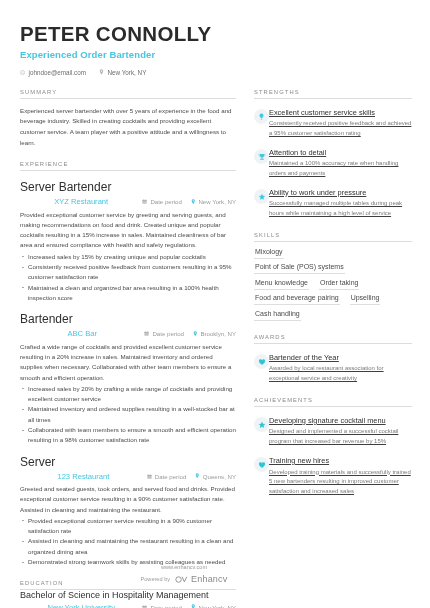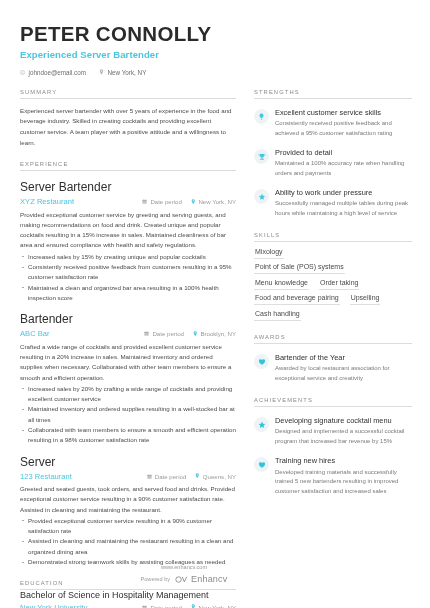--- a/index.html
+++ b/index.html
@@ -26,33 +26,33 @@
   .sec-title { font-size: 5.8px; letter-spacing: 1.1px; color: #8a8a8a; text-transform: uppercase; }
   .sec-rule { height: 1px; background: #dcdcdc; margin-top: 3px; }
 
   
   .summary { font-size: 6.2px; line-height: 1.72; color: #4a4a4a; margin-top: 7px; }
 
   .job { margin-top: 9px; }
   .job:first-of-type { margin-top: 8px; }
   .job-title { font-size: 12px; color: #2f2f2f; line-height: 1.2; }
   .job-meta { display: flex; align-items: center; margin-top: 2.5px; }
-  .job-org { font-size: 7.6px; color: #46c6e0; flex: 1; }
+  .job-org { font-size: 7.6px; color: #46c6e0; flex: 1; text-align: center; }
   .meta-bits { display: flex; align-items: center; gap: 9px; }
   .meta-bit { display: flex; align-items: center; gap: 3px; font-size: 6.1px; color: #9a9a9a; }
   .job-desc { font-size: 6.2px; line-height: 1.66; color: #4a4a4a; margin-top: 3.5px; }
   ul.bullets { list-style: none; margin-top: 1px; }
   ul.bullets li { position: relative; padding-left: 8px; font-size: 6.2px; line-height: 1.66; color: #4a4a4a; }
   ul.bullets li::before { content: ""; position: absolute; left: 1.5px; top: 4.5px; width: 2.5px; height: .8px; background: #a8a8a8; }
 
   .edu { margin-top: 0; }
   .edu-title { font-size: 9px; color: #2f2f2f; }
 
   
-  .entry { display: flex; gap: 6px; margin-top: 9px; }
+  .entry { display: flex; margin-top: 9px; text-decoration: underline; }
   .badge { flex: 0 0 15px; width: 15px; height: 15px; border-radius: 50%; background: #eef4f6;
            display: flex; align-items: center; justify-content: center; margin-top: 1px; }
   .entry-body { flex: 1; }
   .entry-title { font-size: 7.4px; color: #2f2f2f; line-height: 1.3; }
   .entry-text { font-size: 6px; line-height: 1.62; color: #7a7a7a; margin-top: 2px; }
 
   .skill-rows { margin-top: 6px; }
   .skill-row { display: flex; gap: 10px; margin-top: 4.5px; }
   .skill { font-size: 7px; color: #4a4a4a; padding: 0 1px 3px 1px; border-bottom: 1px solid #dedede; }
 
@@ -65,21 +65,21 @@
   .brand { display: flex; align-items: center; gap: 3px; }
   .brand-name { font-size: 9px; color: #8a8a8a; letter-spacing: .2px; }
 </style>
 </head>
 <body>
 
 <div class="page">
 
   <div>
     <div class="name">PETER CONNOLLY</div>
-    <div class="headline">Experienced Server Bartender</div>
+    <div class="headline">Experienced Order Bartender</div>
     <div class="contacts">
       <div class="contact">
         <span>
           <svg width="5" height="5" viewBox="0 0 16 16">
               <circle cx="8" cy="8" r="7" fill="none" stroke="#b5b5b5" stroke-width="1.6"></circle>
               <path d="M11 6.5a3.2 3.2 0 1 0 .3 3.6" fill="none" stroke="#b5b5b5" stroke-width="1.4"></path>
             </svg>
         </span>
         <span>johndoe@email.com</span>
       </div>
@@ -256,21 +256,21 @@
             <span>
               <svg width="8" height="8" viewBox="0 0 16 16">
                   <path d="M4 2h8v3.5a4 4 0 0 1-8 0V2z" fill="#46c6e0"></path>
                   <path d="M3.6 2.6H1.8v1.2c0 1.3 1 2.3 2.3 2.4M12.4 2.6h1.8v1.2c0 1.3-1 2.3-2.3 2.4" stroke="#46c6e0" stroke-width="1.1" fill="none"></path>
                   <rect x="7" y="9.2" width="2" height="2.6" fill="#46c6e0"></rect>
                   <rect x="4.2" y="11.6" width="7.6" height="1.8" rx=".5" fill="#46c6e0"></rect>
                 </svg>
             </span>
           </div>
           <div class="entry-body">
-            <div class="entry-title">Provided to detail</div>
+            <div class="entry-title">Attention to detail</div>
             <div class="entry-text">Maintained a 100% accuracy rate when handling orders and payments</div>
           </div>
         </div>
 
         <div class="entry">
           <div class="badge">
             <span>
               <svg width="8" height="8" viewBox="0 0 16 16">
                   <path d="M8 1.5l1.9 3.9 4.3.6-3.1 3 .7 4.3L8 11.3 4.2 13.3l.7-4.3-3.1-3 4.3-.6z" fill="#46c6e0"></path>
                 </svg>

